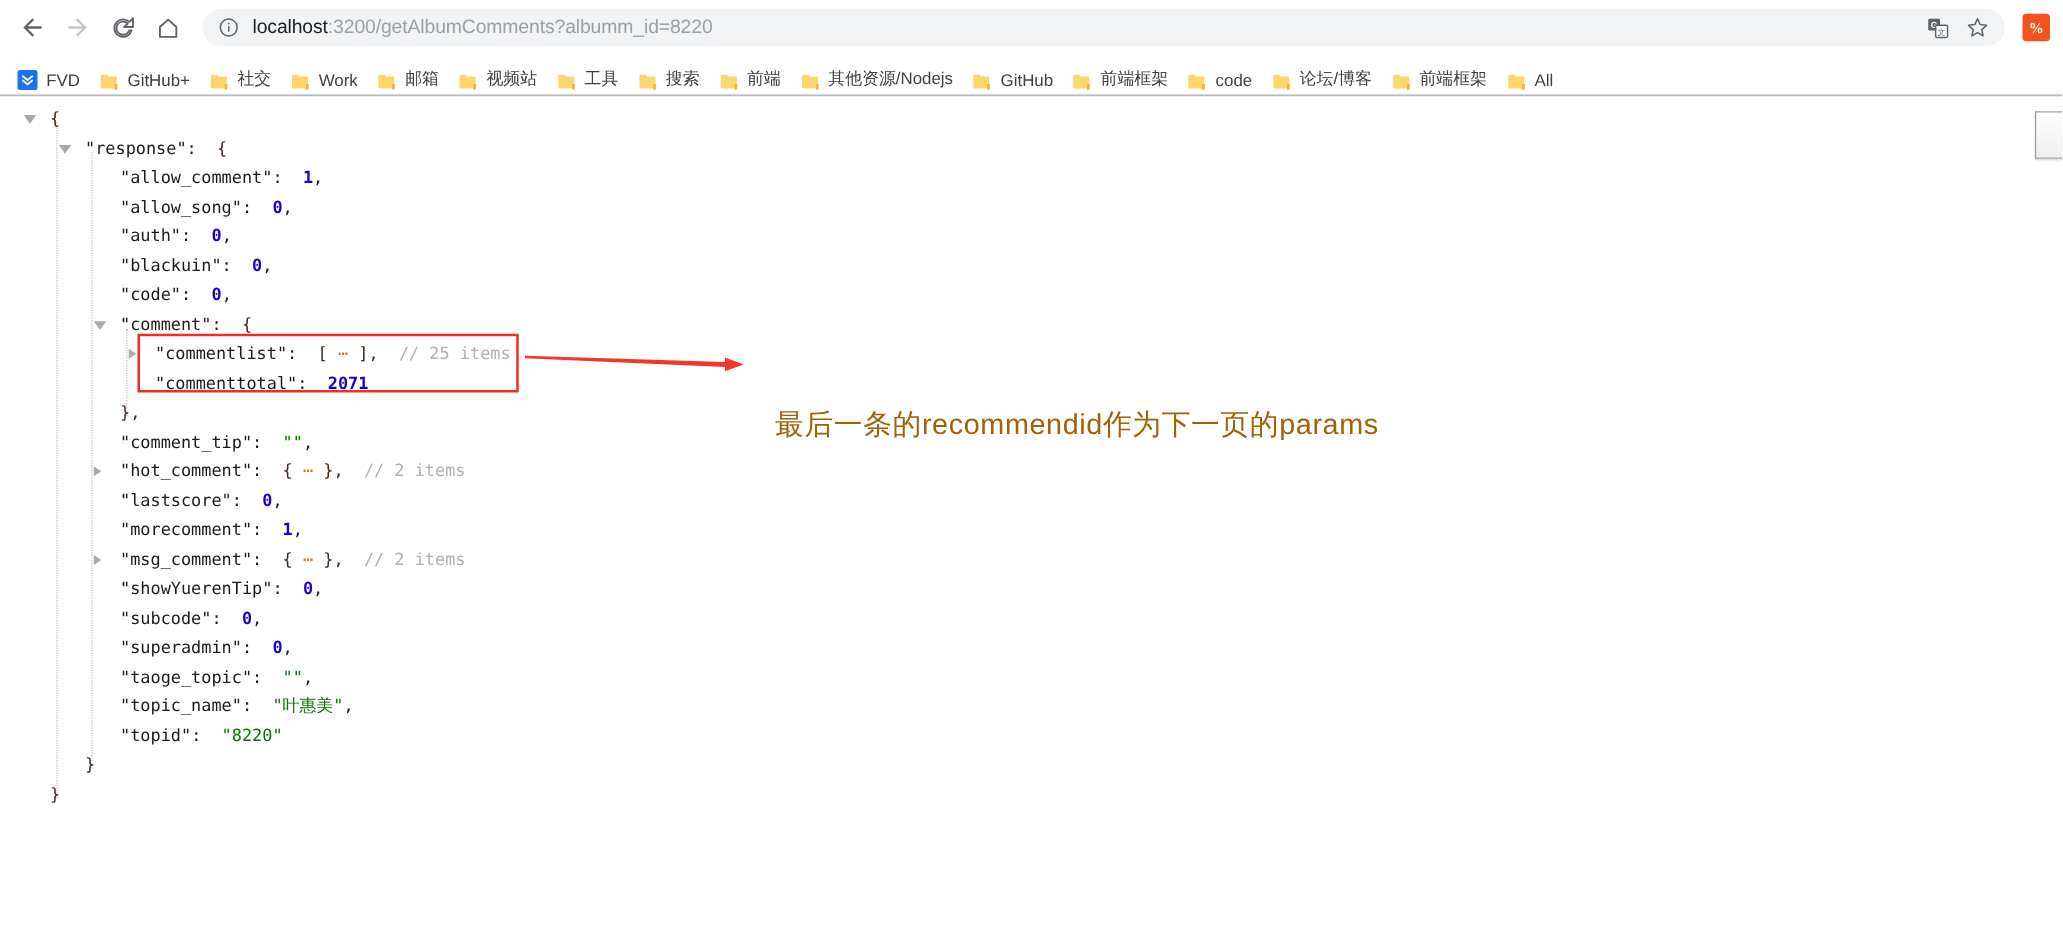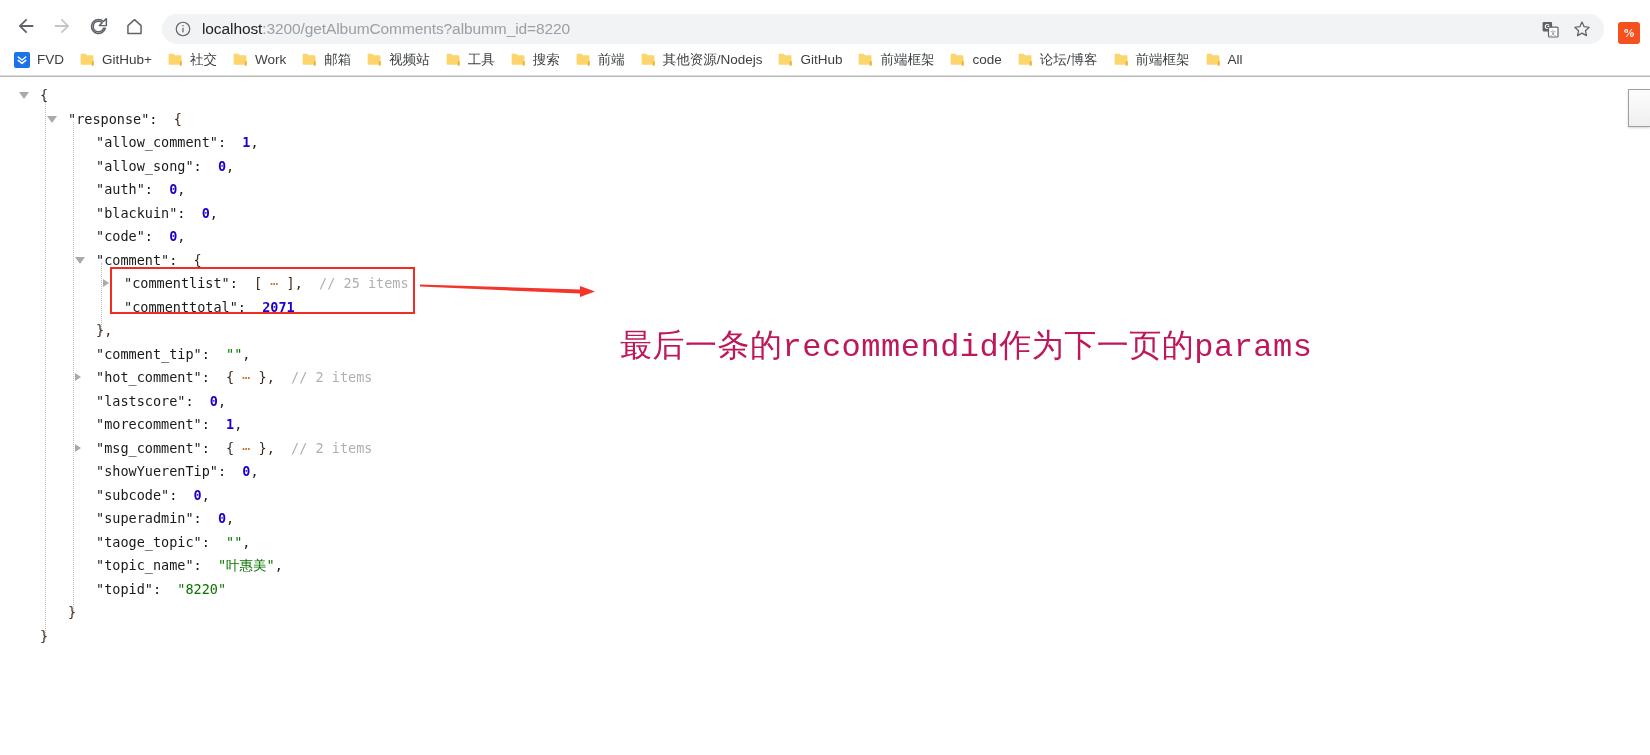--- a/index.html
+++ b/index.html
@@ -10,21 +10,21 @@
     background: #ffffff;
     font-family: "Liberation Sans", sans-serif;
     overflow: hidden;
   }
 
   
   .browser-top {
     height: 44px;
     background: #ffffff;
     display: flex;
-    align-items: flex-end;
+    align-items: center;
     padding: 0 8px;
   }
   .nav-btn {
     width: 36px; height: 36px;
     display: flex; align-items: center; justify-content: center;
     border-radius: 50%;
     flex: 0 0 auto;
   }
   .nav-btn svg { display: block; }
   .omnibox {
@@ -83,21 +83,21 @@
     height: 32px;
     background: #ffffff;
     display: flex;
     align-items: center;
     padding: 0 6px;
     border-bottom: 1px solid #dadce0;
     overflow: hidden;
   }
   .bm-item {
     display: flex;
-    align-items: center;
+    align-items: flex-end;
     height: 24px;
     padding: 0 8px;
     border-radius: 4px;
     flex: 0 0 auto;
     white-space: nowrap;
   }
   .bm-label {
     font-size: 13.5px;
     color: #3c4043;
     margin-left: 7px;
@@ -171,23 +171,23 @@
   .ell { color: #c9762f; }
 
   .redbox {
     position: absolute;
     border: 2.5px solid #f22c22;
     pointer-events: none;
   }
 
   .annot-text {
     position: absolute;
-    color: #be185d;
-    font-family: Liberation Mono, monospace;
-    font-size: 32px;
+    color: #a16207;
+    font-family: Liberation Sans, sans-serif;
+    font-size: 23px;
     white-space: nowrap;
     letter-spacing: 0.5px;
   }
 
   .arrow-svg { position: absolute; }
 
   .side-popup {
     position: absolute;
     background: linear-gradient(#fdfdfd, #efefef);
     border: 1px solid #a0a0a0;

